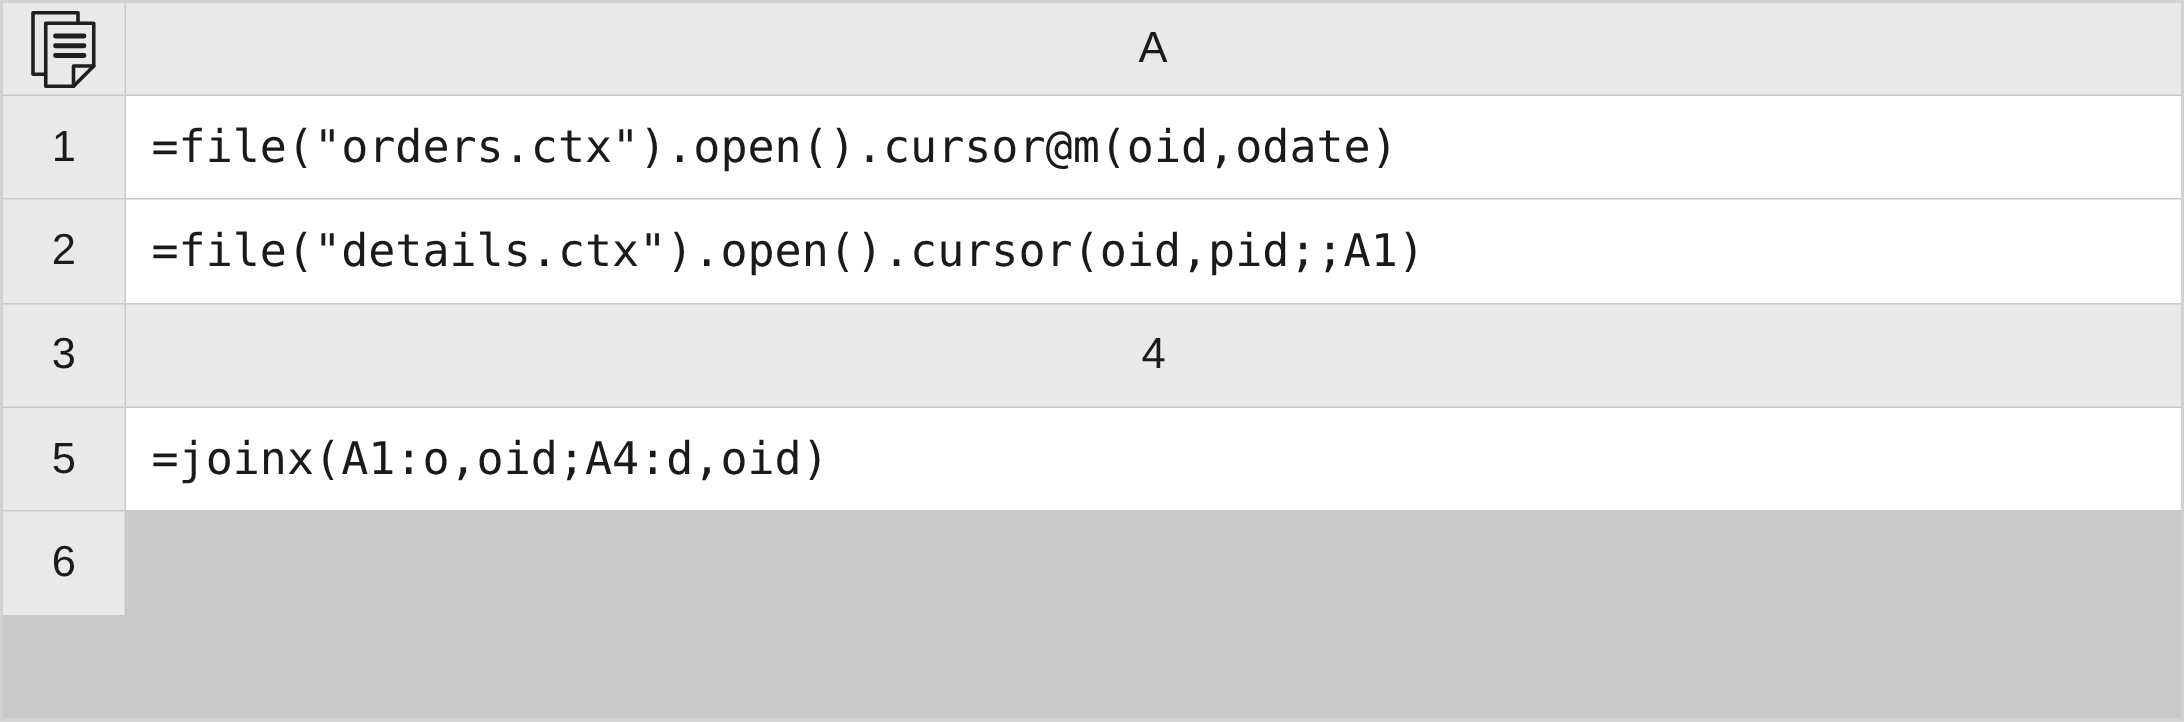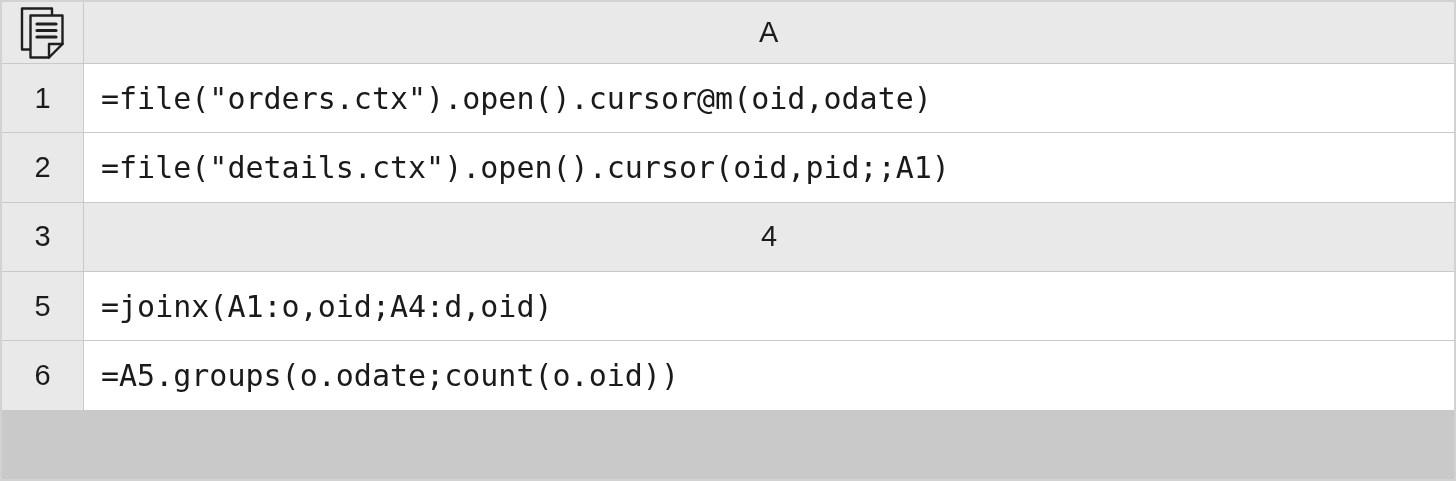--- a/index.html
+++ b/index.html
@@ -70,15 +70,14 @@
   <div class="cell code">=file("details.ctx").open().cursor(oid,pid;;A1)</div>
 
   <div class="cell hdr">3</div>
 
   <div class="cell hdr">4</div>
 
   <div class="cell hdr">5</div>
   <div class="cell code">=joinx(A1:o,oid;A4:d,oid)</div>
 
   <div class="cell hdr">6</div>
-  <div class="cell code">=A5.groups(o.odate;count(o.oid))</div>
 
 </div>
 
 </body></html>

